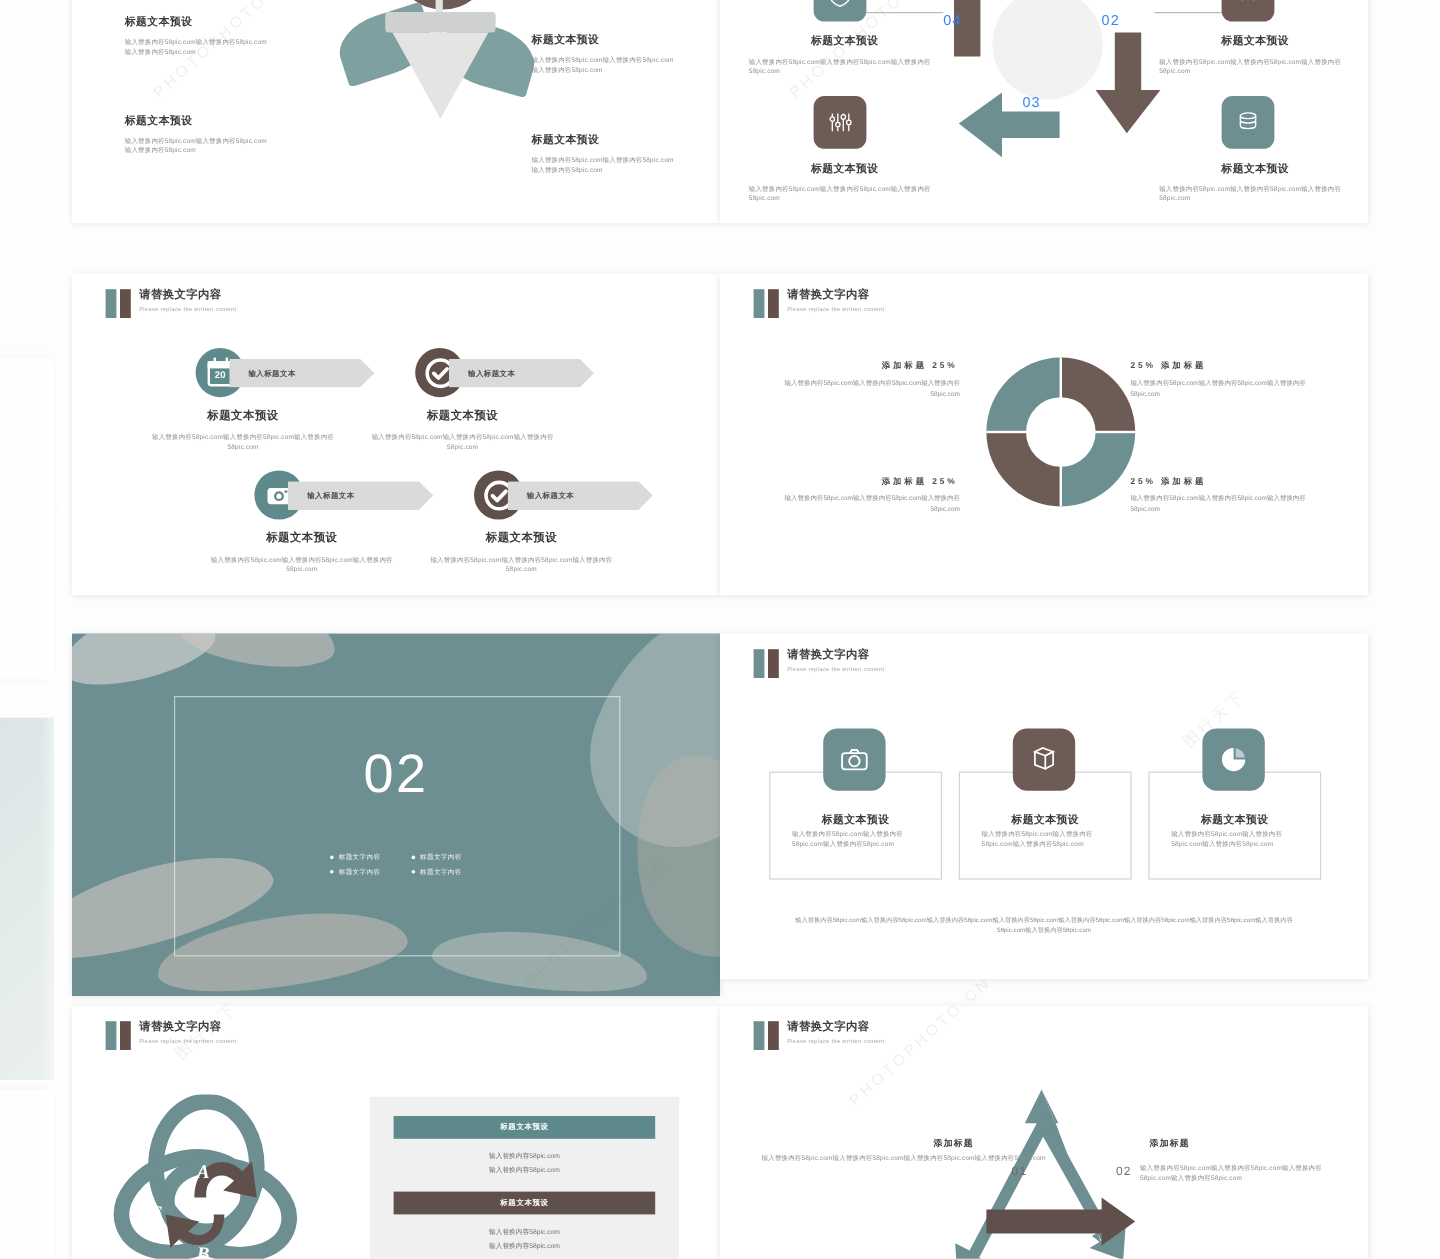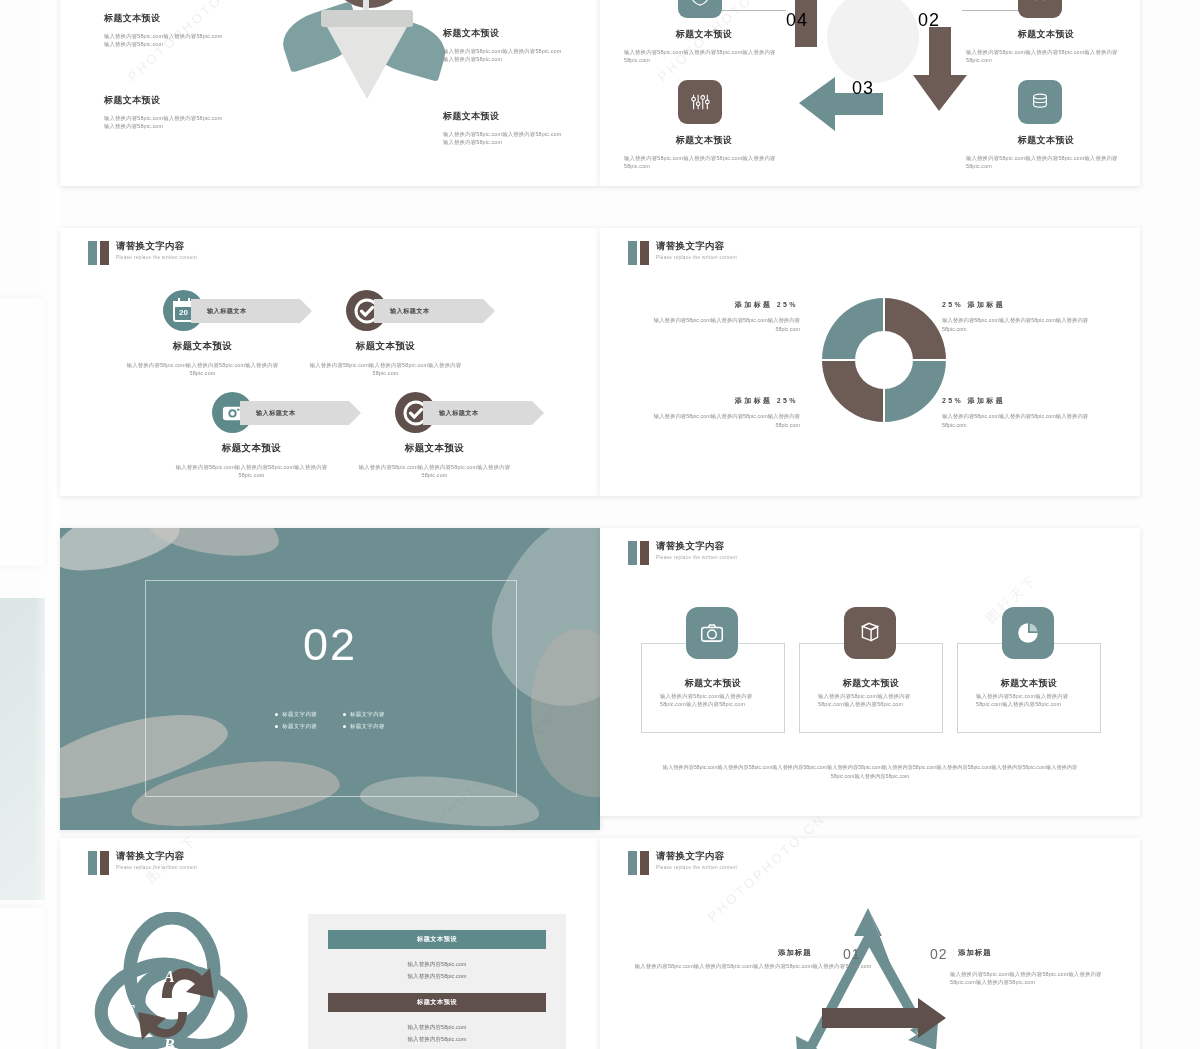--- a/index.html
+++ b/index.html
@@ -43,21 +43,21 @@
   .leaf{position:absolute;border-radius:50% 6% 50% 6%;}
   .stem{position:absolute;background:#e2e3e1;}
   .bud{position:absolute;background:#6d5b55;border-radius:50%;}
 
   
   #s2{left:600px;top:-118px;width:540px;height:304px;}
   .iconbox{position:absolute;width:44px;height:44px;border-radius:9px;
      display:flex;align-items:center;justify-content:center;color:#fff;}
   .iconbox.teal{background:#6d8f92;}
   .iconbox.brown{background:#6d5b55;}
-  .cyc-num{position:absolute;font-size:18px;color:#000000;letter-spacing:1px;}
+  .cyc-num{position:absolute;font-size:12px;color:#3b82f6;letter-spacing:1px;}
   .connector{position:absolute;height:1px;background:#b9b9b9;}
   .cdot{position:absolute;width:3px;height:3px;background:#8a8a8a;border-radius:50%;}
 
   
   #s3{left:60px;top:228px;width:540px;height:268px;}
   .round-ic{position:absolute;width:41px;height:41px;border-radius:50%;
      display:flex;align-items:center;justify-content:center;}
   .round-ic.teal{background:#5e8a8c;}
   .round-ic.brown{background:#60504b;}
   .chev{position:absolute;height:24px;background:#dadada;
@@ -103,21 +103,21 @@
   #s7{left:60px;top:838px;width:540px;height:230px;}
   .tbl{position:absolute;left:248px;top:76px;width:218px;background:#f0f0f0;padding:16px 20px 20px;}
   .tbl .hdr{height:19px;display:flex;align-items:center;justify-content:center;
      font-size:6.2px;font-weight:bold;color:#fff;letter-spacing:.5px;}
   .tbl .hdr.teal{background:#5e8a8c;}
   .tbl .hdr.brown{background:#60504b;}
   .tbl .row{text-align:center;font-size:5.6px;color:#6f6f6f;line-height:12px;padding:9px 0 11px;}
 
   
   #s8{left:600px;top:838px;width:540px;height:230px;}
-  .tri-num{position:absolute;font-size:14px;color:#6b6b6b;letter-spacing:1px;}
+  .tri-num{position:absolute;font-size:10px;color:#6b6b6b;letter-spacing:1px;margin-top:25px;}
   .tri-lab{position:absolute;font-size:7.4px;font-weight:bold;color:#3d3d3d;letter-spacing:1px;}
 
   .wm{position:absolute;color:rgba(130,130,130,.13);pointer-events:none;
      font-size:13px;letter-spacing:3px;transform:rotate(-42deg);white-space:nowrap;}
 </style>
 </head>
 <body>
 
 <div id="page">
 

